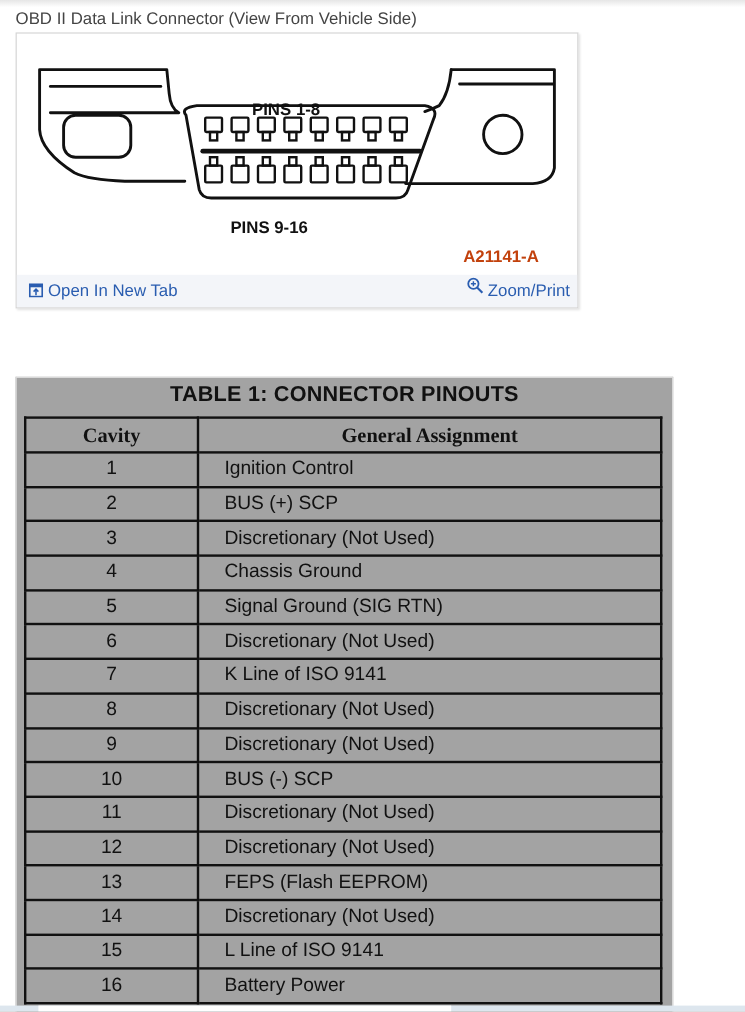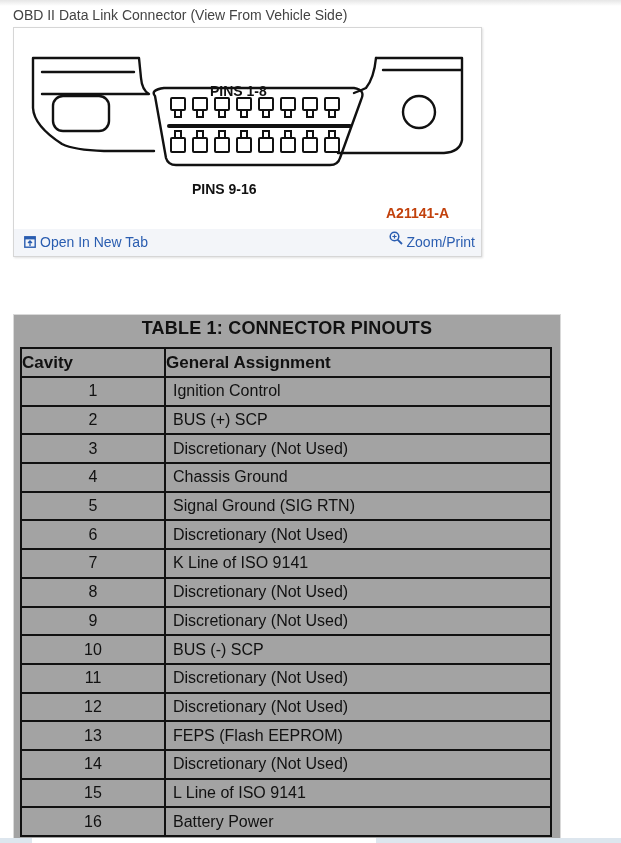--- a/index.html
+++ b/index.html
@@ -42,23 +42,23 @@
     position:absolute; left:0; top:3px; width:546px; text-align:center;
     font-weight:bold; font-size:18px; color:#111; letter-spacing:0.2px;
   }
   table.pinouts {
     position:absolute; left:6px; top:32px; width:532px;
     border-collapse:collapse; font-size:16px; color:#111;
   }
   table.pinouts th, table.pinouts td {
     border:2px solid #111; padding:0; height:26.7px;
   }
-  table.pinouts th { font-weight:bold; font-size:17px; height:27px; text-align:left; }
+  table.pinouts th { font-weight:bold; font-size:17px; height:27px; text-align:center;font-family:Liberation Serif, serif; }
   table.pinouts td.cav { width:142px; text-align:center; }
-  table.pinouts td.asg { text-align:left; padding-left:7px; }
+  table.pinouts td.asg { text-align:left; padding-left:21px; }
   .bottom-strip {
     position:absolute; left:0; top:838px; width:621px; height:5px; background:#dde6ee;
   }
   .bottom-strip .white-part {
     position:absolute; left:32px; top:0; width:344px; height:5px; background:#fff;
   }
 </style>
 </head>
 <body>
 

